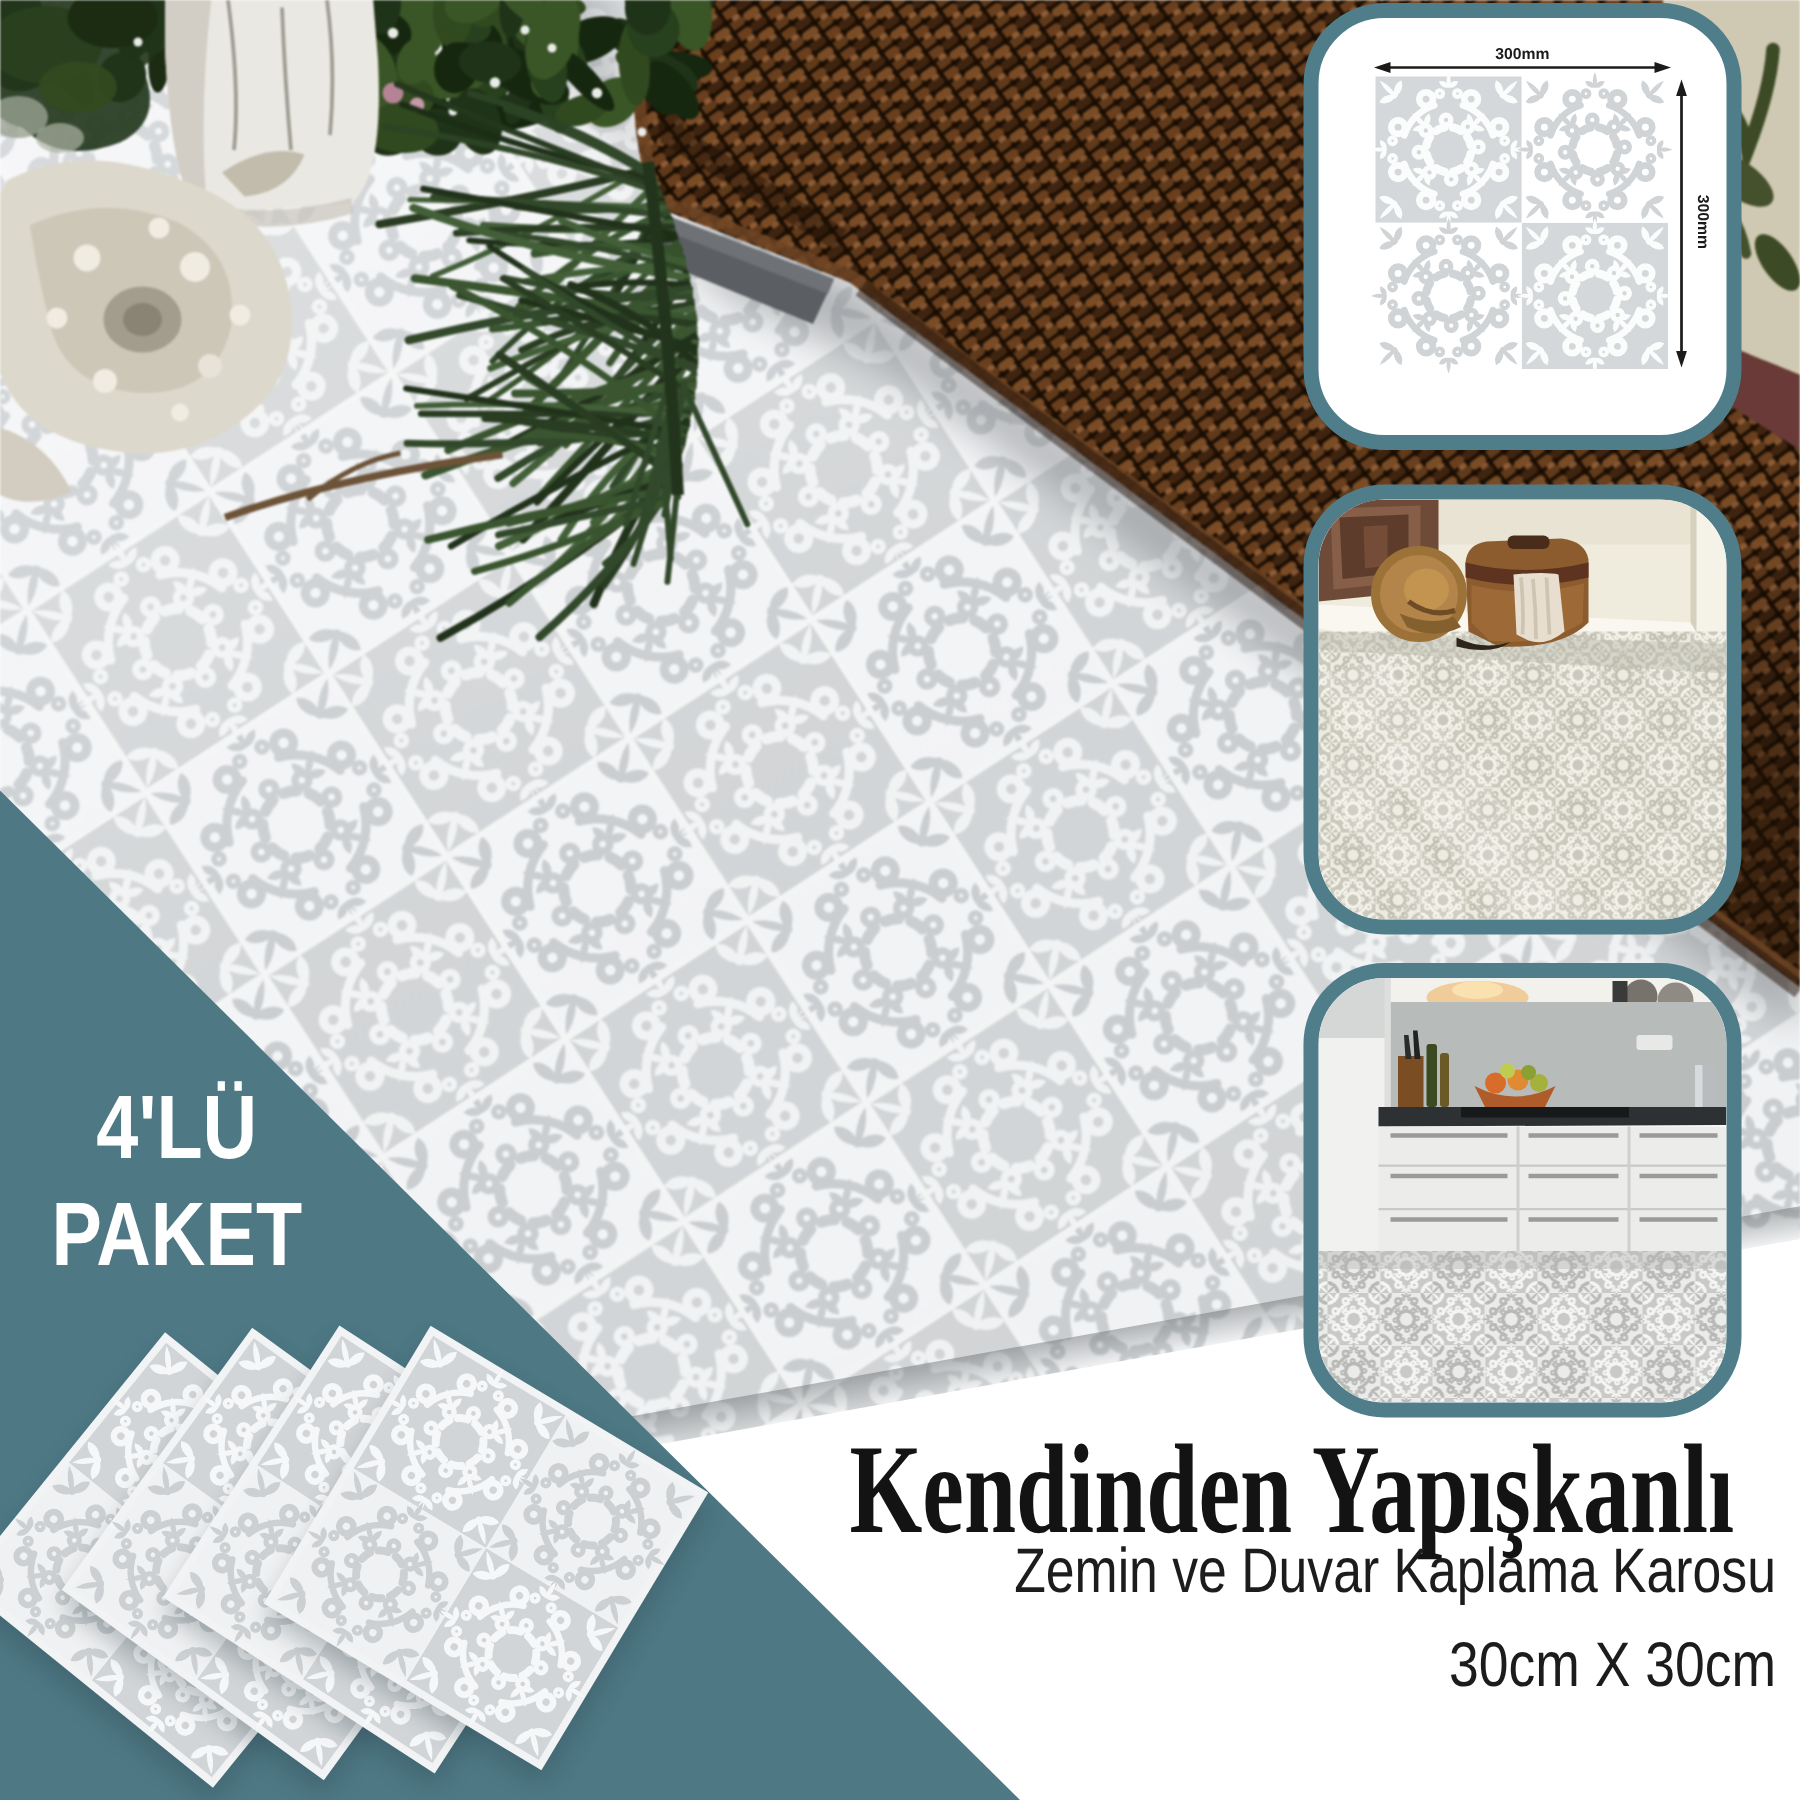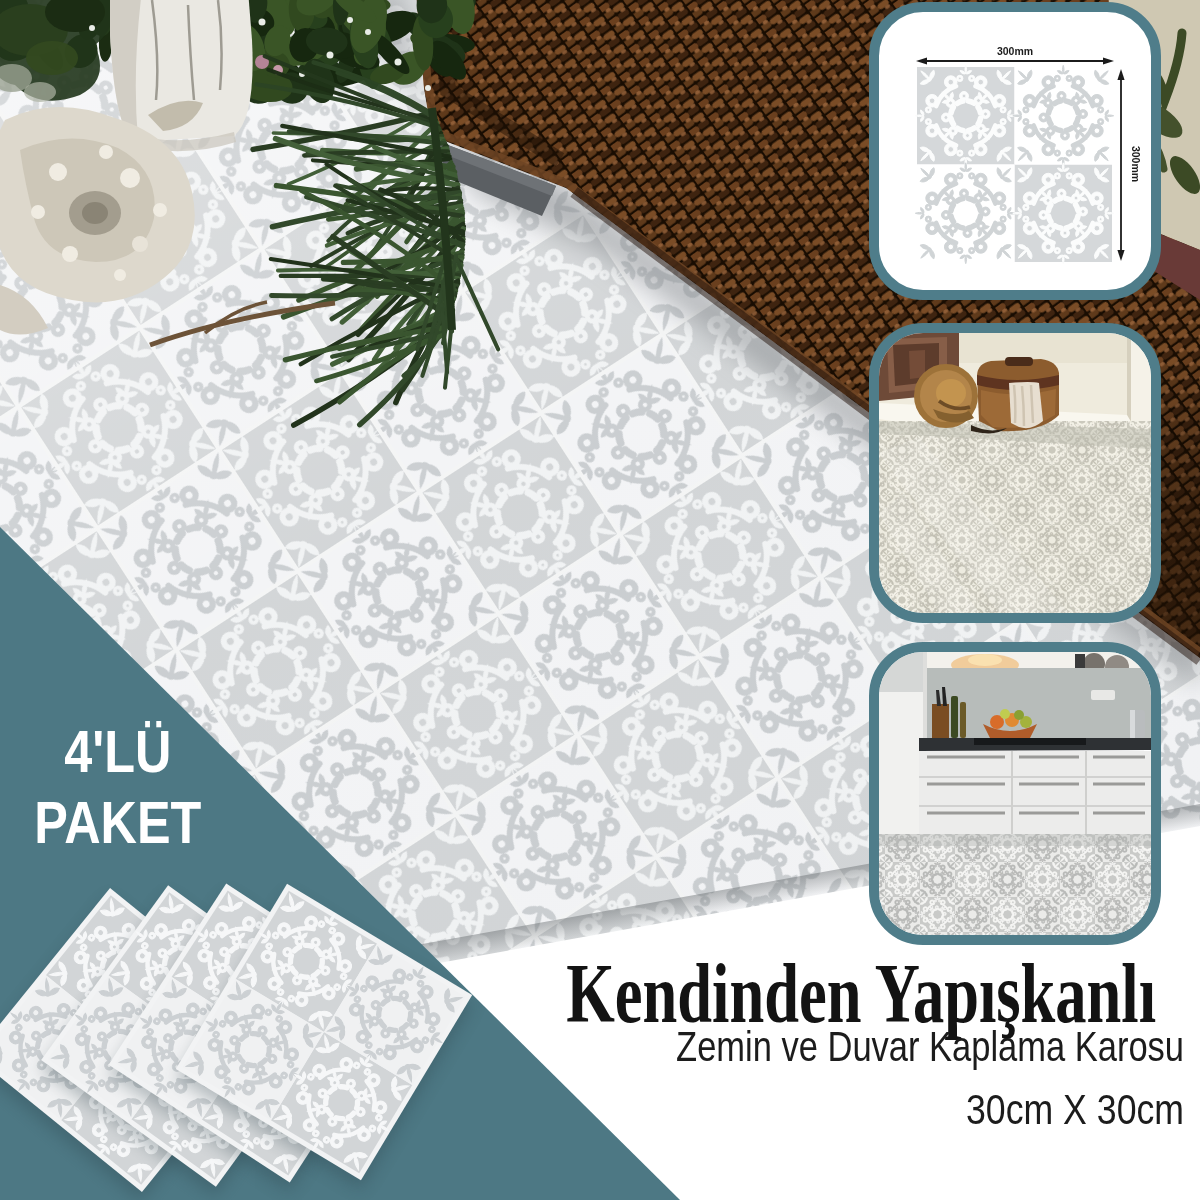--- a/index.html
+++ b/index.html
@@ -653,21 +653,21 @@
           <use href="#ornL" fill="#f6f7f8" stroke="#f6f7f8" transform="translate(51.50,51.50) scale(1.03)"></use>
           <use href="#ornL" fill="#ccd0d3" stroke="#ccd0d3" transform="translate(154.50,51.50) scale(1.03)"></use>
           <use href="#ornL" fill="#ccd0d3" stroke="#ccd0d3" transform="translate(51.50,154.50) scale(1.03)"></use>
           <use href="#ornL" fill="#f6f7f8" stroke="#f6f7f8" transform="translate(154.50,154.50) scale(1.03)"></use>
         </g>
 </g>
     </svg></div>
 
 <div class="abs" style="left:869px;top:2px;width:272px;height:278px;background:#fff;
      border:10px solid #4f7d8a;border-radius:54px;"></div>
-<div class="abs" style="left:879px;top:24px;width:272px;height:278px;">
+<div class="abs" style="left:879px;top:8px;width:272px;height:278px;">
 <svg width="272" height="278">
 <text x="136" y="31" font-size="10.5" font-weight="bold" fill="#1b1b1b" text-anchor="middle" font-family="Liberation Sans" transform="scale(1,1)">300mm</text>
 
 <g stroke="#1b1b1b" stroke-width="1.8">
   <line x1="40" y1="37" x2="232" y2="37"></line>
   <path d="M37 37 l 11 -3.6 v 7.2 Z" fill="#1b1b1b" stroke="none"></path>
   <path d="M235 37 l -11 -3.6 v 7.2 Z" fill="#1b1b1b" stroke="none"></path>
 </g>
 
 <g transform="translate(38,43)">

